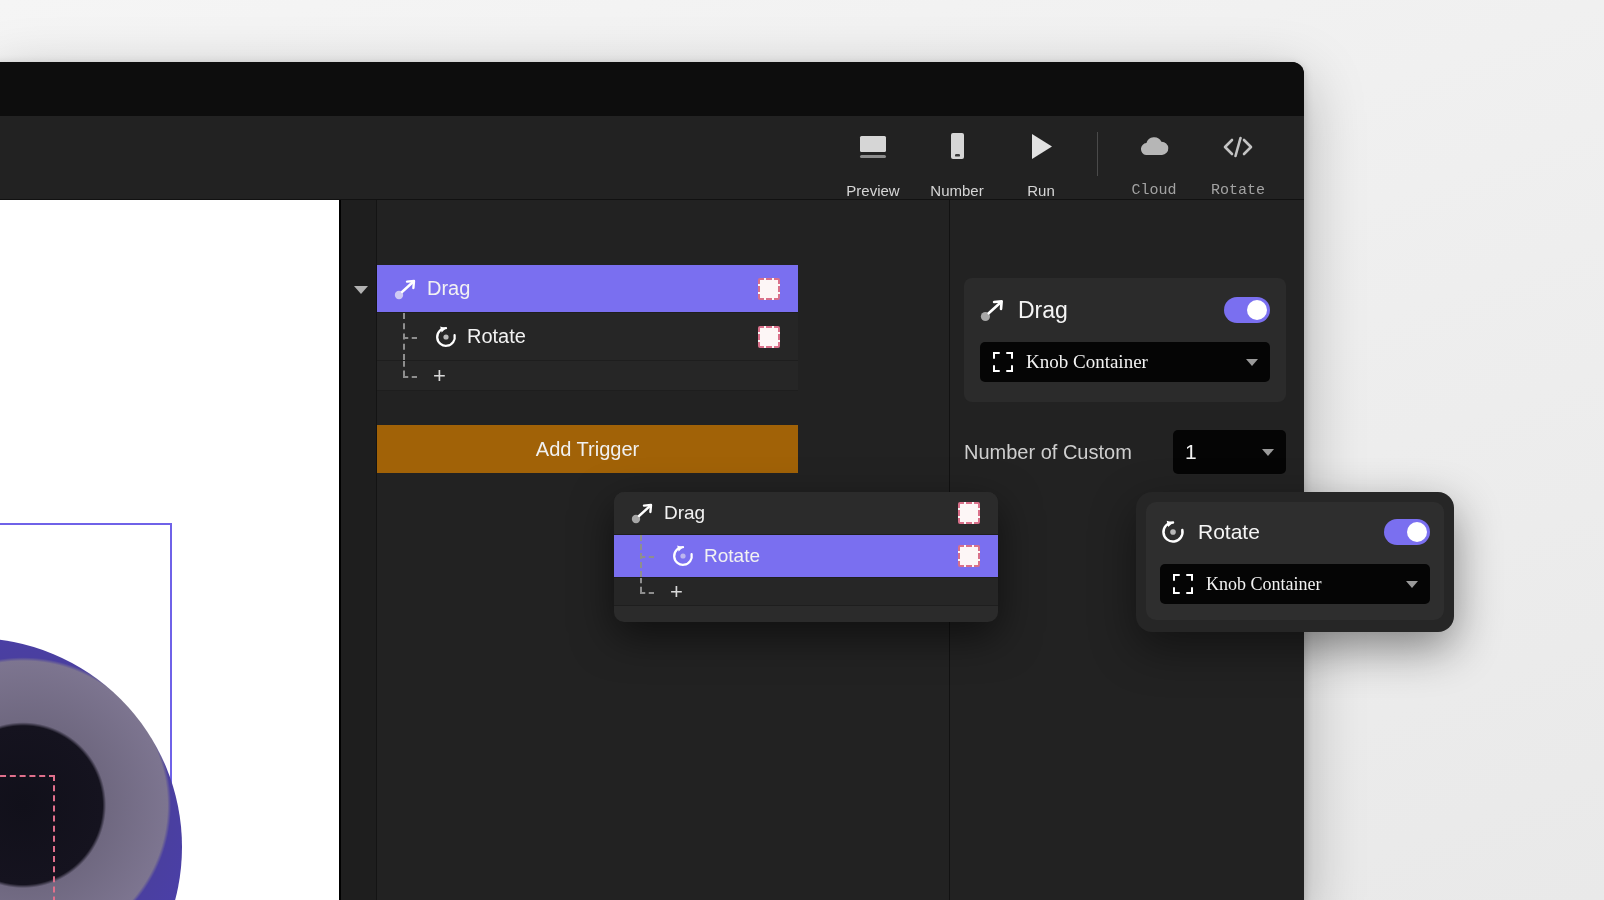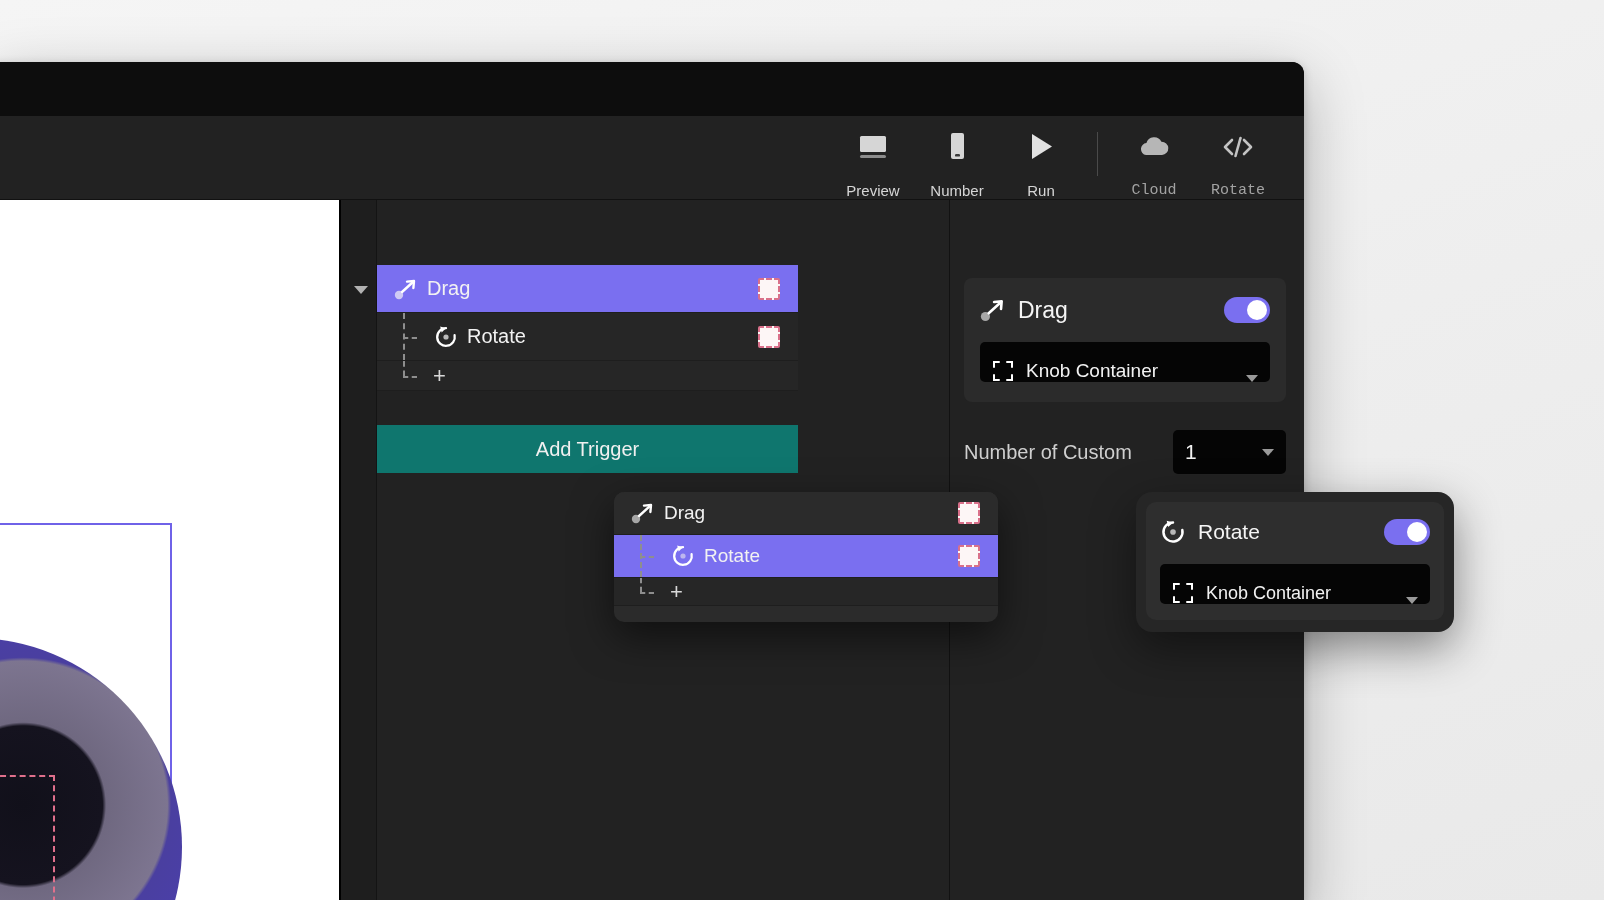--- a/index.html
+++ b/index.html
@@ -135,21 +135,21 @@
     position: absolute; left: 26px; top: 50%; width: 14px; height: 0;
     border-top: 2px dashed #8e8e8e;
   }
   .tree-v.half { height: 52%; }
   .plus { color: #d8d8d8; font-size: 22px; line-height: 1; margin-left: 56px; }
 
   .add-trigger {
     position: absolute; left: 0; top: 225px;
     width: 421px; height: 48px;
     display: flex; align-items: center; justify-content: center;
-    background: #0f766e; color: #f0f0f0; font-size: 20px;
+    background: #a16207; color: #f0f0f0; font-size: 20px;
     cursor: default;
   }
 
   
   .inspector {
     position: absolute; left: 955px; top: 138px;
     width: 355px; height: 707px;
     background: #222222;
     border-left: 1px solid #121212;
   }
@@ -164,21 +164,21 @@
     margin-left: auto; width: 46px; height: 26px; border-radius: 13px;
     background: #7a6ff0; position: relative;
   }
   .toggle::after {
     content: ""; position: absolute; right: 3px; top: 3px;
     width: 20px; height: 20px; border-radius: 50%; background: #fff;
   }
   .dropdown {
     margin-top: 16px; height: 40px;
     background: #050505; border-radius: 5px;
-    display: flex; align-items: flex-end; padding: 0 12px;
+    display: flex; align-items: center; padding: 0 12px; font-family: Liberation Serif, serif;
   }
   .dd-label { color: #f2f2f2; font-size: 19px; margin-left: 12px; }
   .dd-caret {
     margin-left: auto; width: 0; height: 0;
     border-left: 6px solid transparent; border-right: 6px solid transparent;
     border-top: 7px solid #9a9a9a;
   }
   .fingers-row {
     position: absolute; left: 14px; top: 230px; width: 322px;
     display: flex; align-items: center;

